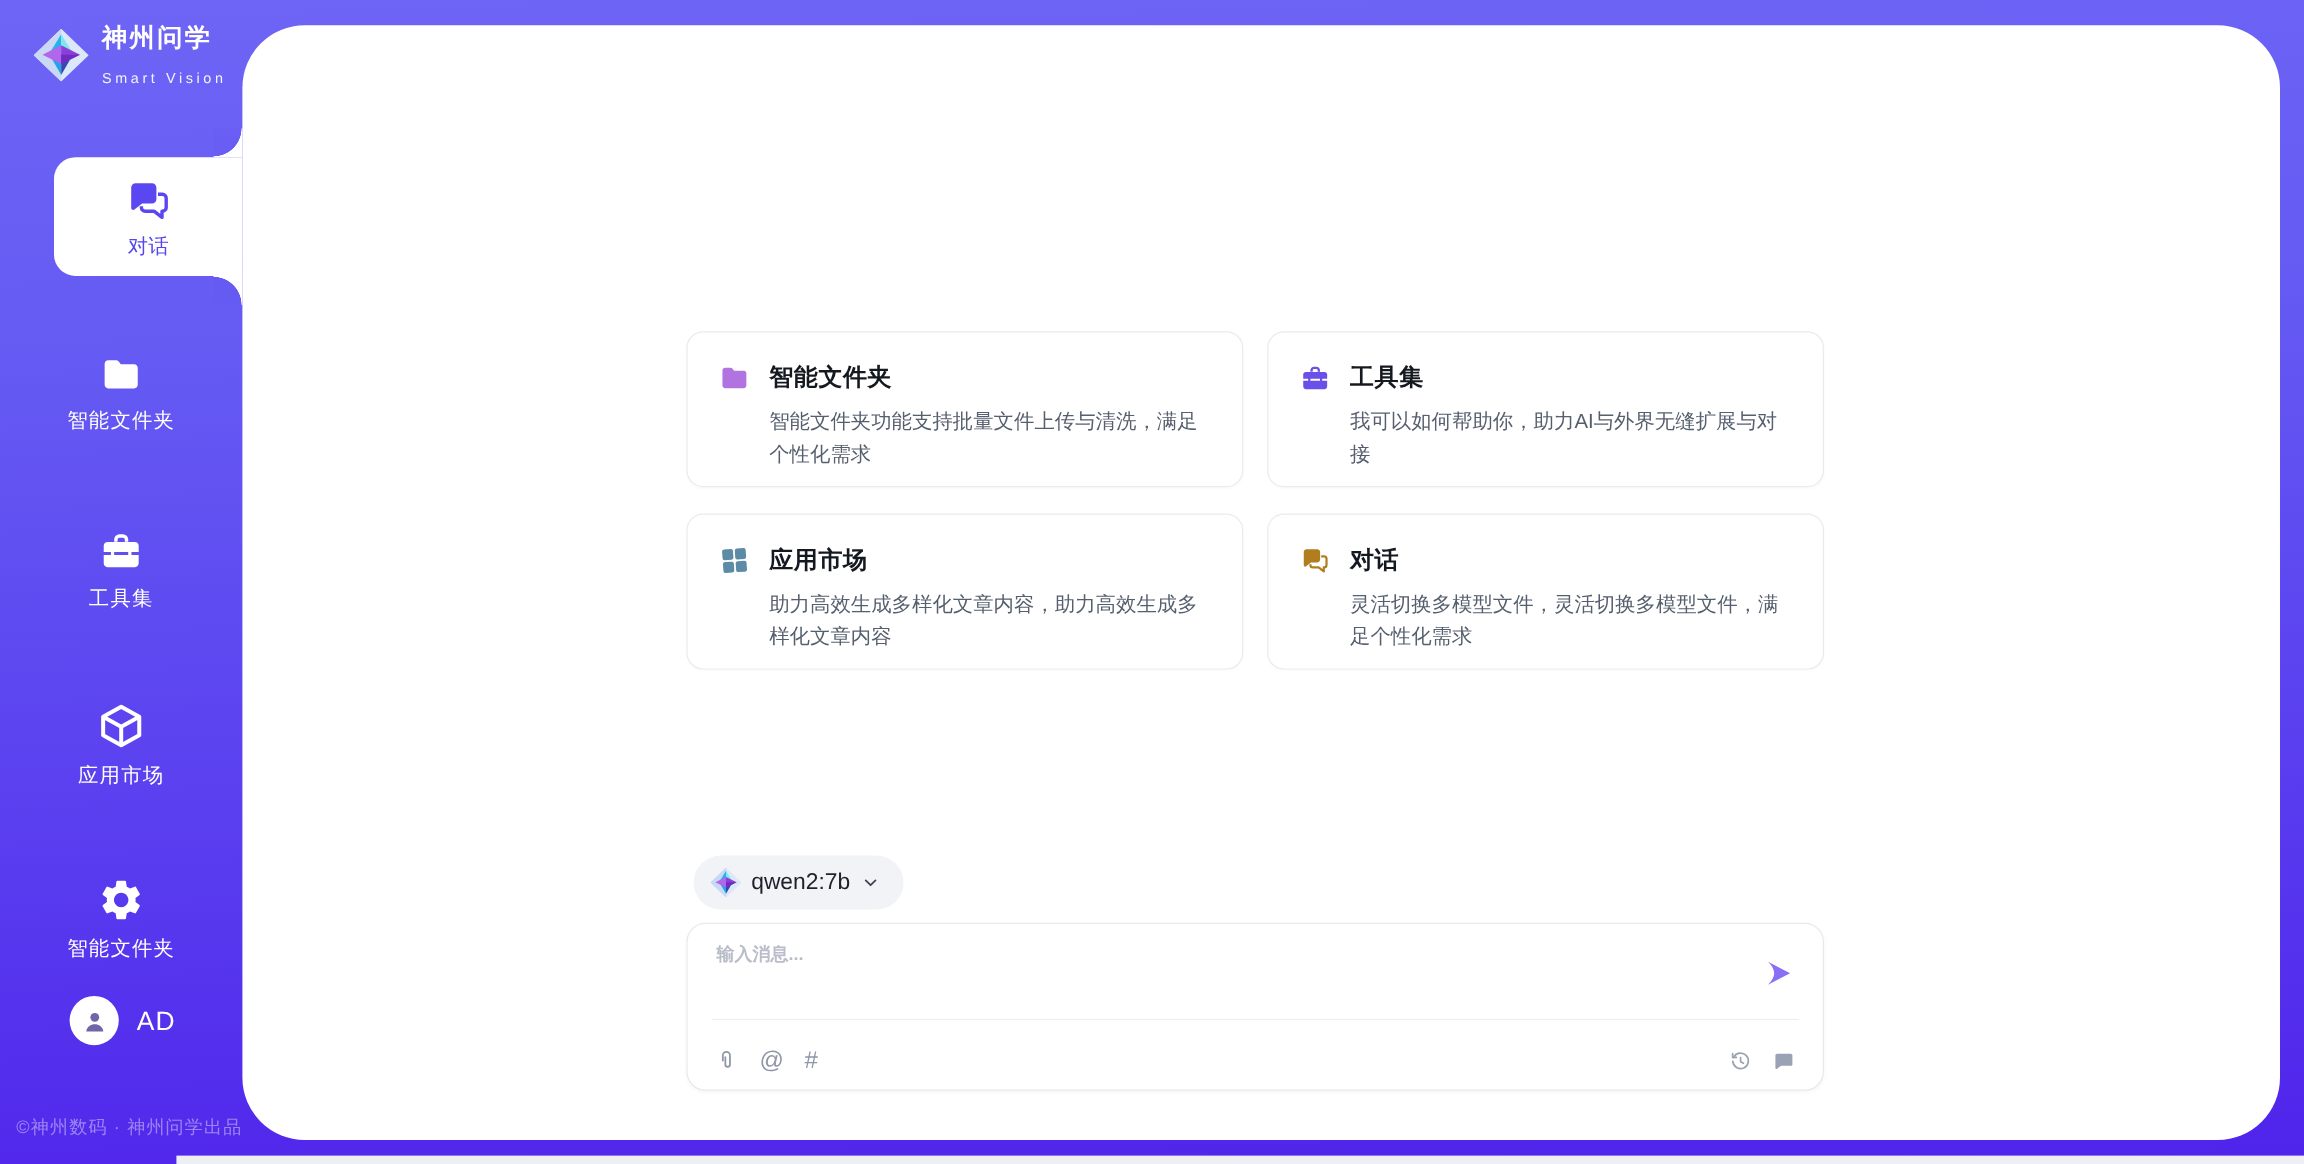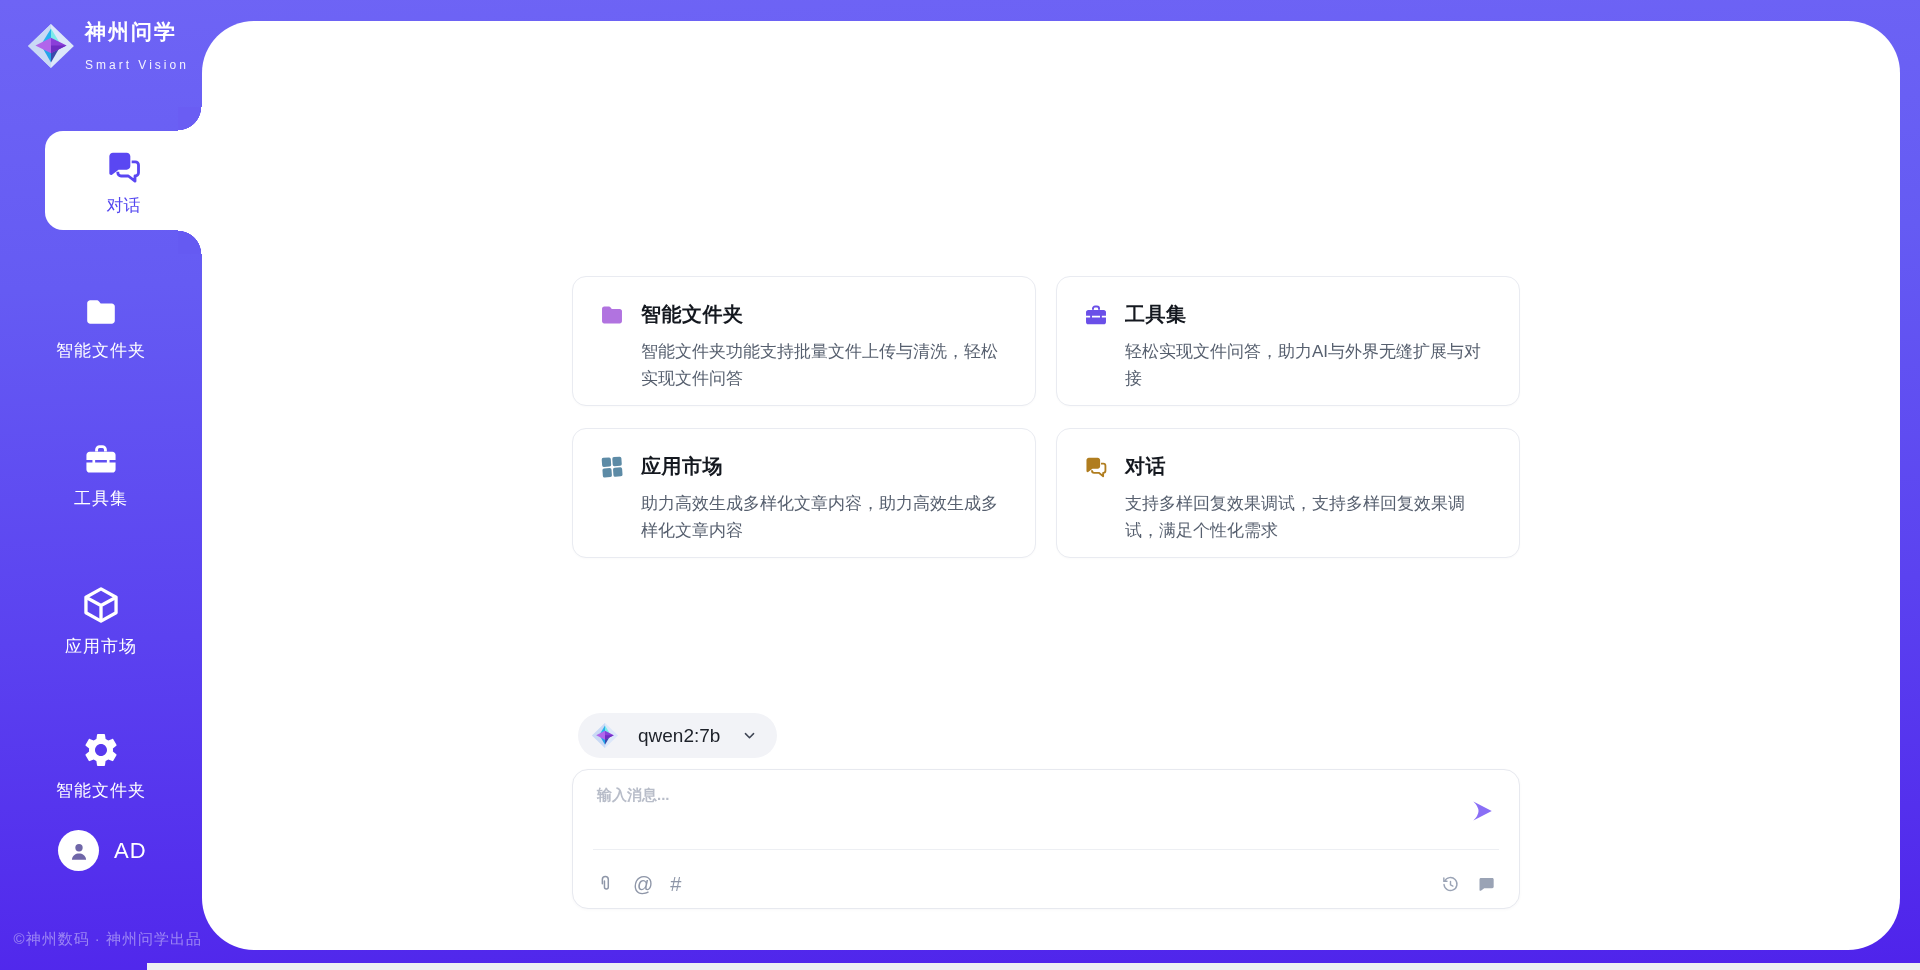--- a/index.html
+++ b/index.html
@@ -47,21 +47,21 @@
   .cards{position:absolute;left:370px;top:255px;display:grid;
     grid-template-columns:464px 464px;grid-auto-rows:130px;column-gap:20px;row-gap:22px;}
   .card{background:#fff;border:1px solid #e9ebf1;border-radius:14px;box-sizing:border-box;
     padding:24px 24px 0 26px;cursor:pointer;box-shadow:0 1px 2px rgba(20,30,60,.02);}
   .card-head{display:flex;align-items:center;gap:16px;}
   .card-title{font-size:20px;font-weight:bold;color:#14181f;letter-spacing:.5px;}
   .card-desc{margin-top:10px;padding-left:42px;font-size:17px;line-height:1.6;color:#565f6e;}
   .ic-purple{color:#b173e0}.ic-indigo{color:#6a4fe8}.ic-teal{color:#5d8ba6}.ic-amber{color:#b07d1f}
 
   .model-pill{position:absolute;left:376px;top:692px;height:45px;background:#f2f3f7;
-    border-radius:23px;display:flex;align-items:center;gap:20px;padding:0 20px 0 14px;cursor:pointer;}
+    border-radius:23px;display:flex;align-items:center;gap:8px;padding:0 20px 0 14px;cursor:pointer;}
   .model-name{font-size:19px;color:#1d2129;}
   .model-pill .chev{margin-left:2px;display:flex;}
 
   .composer{position:absolute;left:370px;top:748px;width:948px;height:140px;box-sizing:border-box;
     background:#fff;border:1px solid #e7e9ef;border-radius:16px;box-shadow:0 1px 3px rgba(20,30,60,.03);}
   .composer textarea{position:absolute;left:22px;top:14px;width:860px;height:56px;border:none;outline:none;
     resize:none;font-size:15px;color:#333;background:transparent;
     font-family:"Liberation Sans","DejaVu Sans",sans-serif;font-weight:bold;}
   .composer textarea::placeholder{color:#b8bdc9;}
   .send-btn{position:absolute;right:24px;top:28px;width:26px;height:26px;cursor:pointer;display:flex;}
@@ -159,35 +159,35 @@
 
     <div class="cards">
 
       <div class="card">
         <div class="card-head">
           <svg class="ic-purple" width="26" height="26" viewBox="0 0 24 24">
             <path fill="currentColor" d="M2.8 6.2c0-1.1.9-2 2-2h4.3c.6 0 1.2.3 1.6.8l1.1 1.4h7.4c1.1 0 2 .9 2 2v9.4c0 1.1-.9 2-2 2H4.8c-1.1 0-2-.9-2-2V6.2z"></path>
           </svg>
           <span class="card-title">智能文件夹</span>
         </div>
-        <div class="card-desc">智能文件夹功能支持批量文件上传与清洗，轻松实现文件问答</div>
+        <div class="card-desc">智能文件夹功能支持批量文件上传与清洗，满足个性化需求</div>
       </div>
 
       <div class="card">
         <div class="card-head">
           <svg class="ic-indigo" width="26" height="26" viewBox="0 0 24 24">
             <path d="M9.2 7.2V6.1c0-1 .9-1.9 1.9-1.9h1.8c1 0 1.9.9 1.9 1.9v1.1" fill="none" stroke="currentColor" stroke-width="1.8"></path>
             <path d="M2.8 9.4c0-1.1.9-2 2-2h14.4c1.1 0 2 .9 2 2v3.2H2.8V9.4z" fill="currentColor"></path>
             <path d="M2.8 14.2h18.4v4.4c0 1.1-.9 2-2 2H4.8c-1.1 0-2-.9-2-2v-4.4z" fill="currentColor"></path>
             <rect x="6.6" y="11.4" width="1.7" height="4.4" rx=".85" fill="currentColor"></rect>
             <rect x="15.7" y="11.4" width="1.7" height="4.4" rx=".85" fill="currentColor"></rect>
           </svg>
           <span class="card-title">工具集</span>
         </div>
-        <div class="card-desc">轻松实现文件问答，助力AI与外界无缝扩展与对接</div>
+        <div class="card-desc">我可以如何帮助你，助力AI与外界无缝扩展与对接</div>
       </div>
 
       <div class="card">
         <div class="card-head">
           <svg class="ic-teal" width="26" height="26" viewBox="0 0 24 24">
             <g fill="currentColor" transform="rotate(-4 12 12)">
               <rect x="3" y="3" width="8.4" height="8.4" rx="1.6"></rect>
               <rect x="12.8" y="3" width="8.4" height="8.4" rx="1.6"></rect>
               <rect x="3" y="12.8" width="8.4" height="8.4" rx="1.6"></rect>
               <rect x="12.8" y="12.8" width="8.4" height="8.4" rx="1.6"></rect>
@@ -199,21 +199,21 @@
       </div>
 
       <div class="card">
         <div class="card-head">
           <svg class="ic-amber" width="26" height="26" viewBox="0 0 24 24">
             <path fill="currentColor" d="M3.2 5.6c0-1.2 1-2.2 2.2-2.2h8.2c1.2 0 2.2 1 2.2 2.2v5.8c0 1.2-1 2.2-2.2 2.2H8.7l-3.9 3c-.6.5-1.6 0-1.6-.8V5.6z"></path>
             <path fill="none" stroke="currentColor" stroke-width="1.7" stroke-linejoin="round" d="M16.6 8.9h2.2c1.1 0 1.9.9 1.9 1.9v4.7c0 1.1-.9 1.9-1.9 1.9h-.2v3.1l-4-3.1h-4.4c-1.1 0-1.9-.9-1.9-1.9v-.6"></path>
           </svg>
           <span class="card-title">对话</span>
         </div>
-        <div class="card-desc">支持多样回复效果调试，支持多样回复效果调试，满足个性化需求</div>
+        <div class="card-desc">灵活切换多模型文件，灵活切换多模型文件，满足个性化需求</div>
       </div>
     </div>
 
     <div class="model-pill">
       <svg width="26" height="25" viewBox="0 0 100 96">
         <polygon points="50,0 100,48 50,96 0,48" fill="#dce7fa"></polygon>
         <polygon points="50,0 0,48 50,96" fill="#c9d9f5"></polygon>
         <polygon points="50,10 28,46 50,46" fill="#28b1ee"></polygon>
         <polygon points="50,10 72,46 50,46" fill="#7ceae9"></polygon>
         <polygon points="50,84 28,46 50,46" fill="#22a3ea"></polygon>

